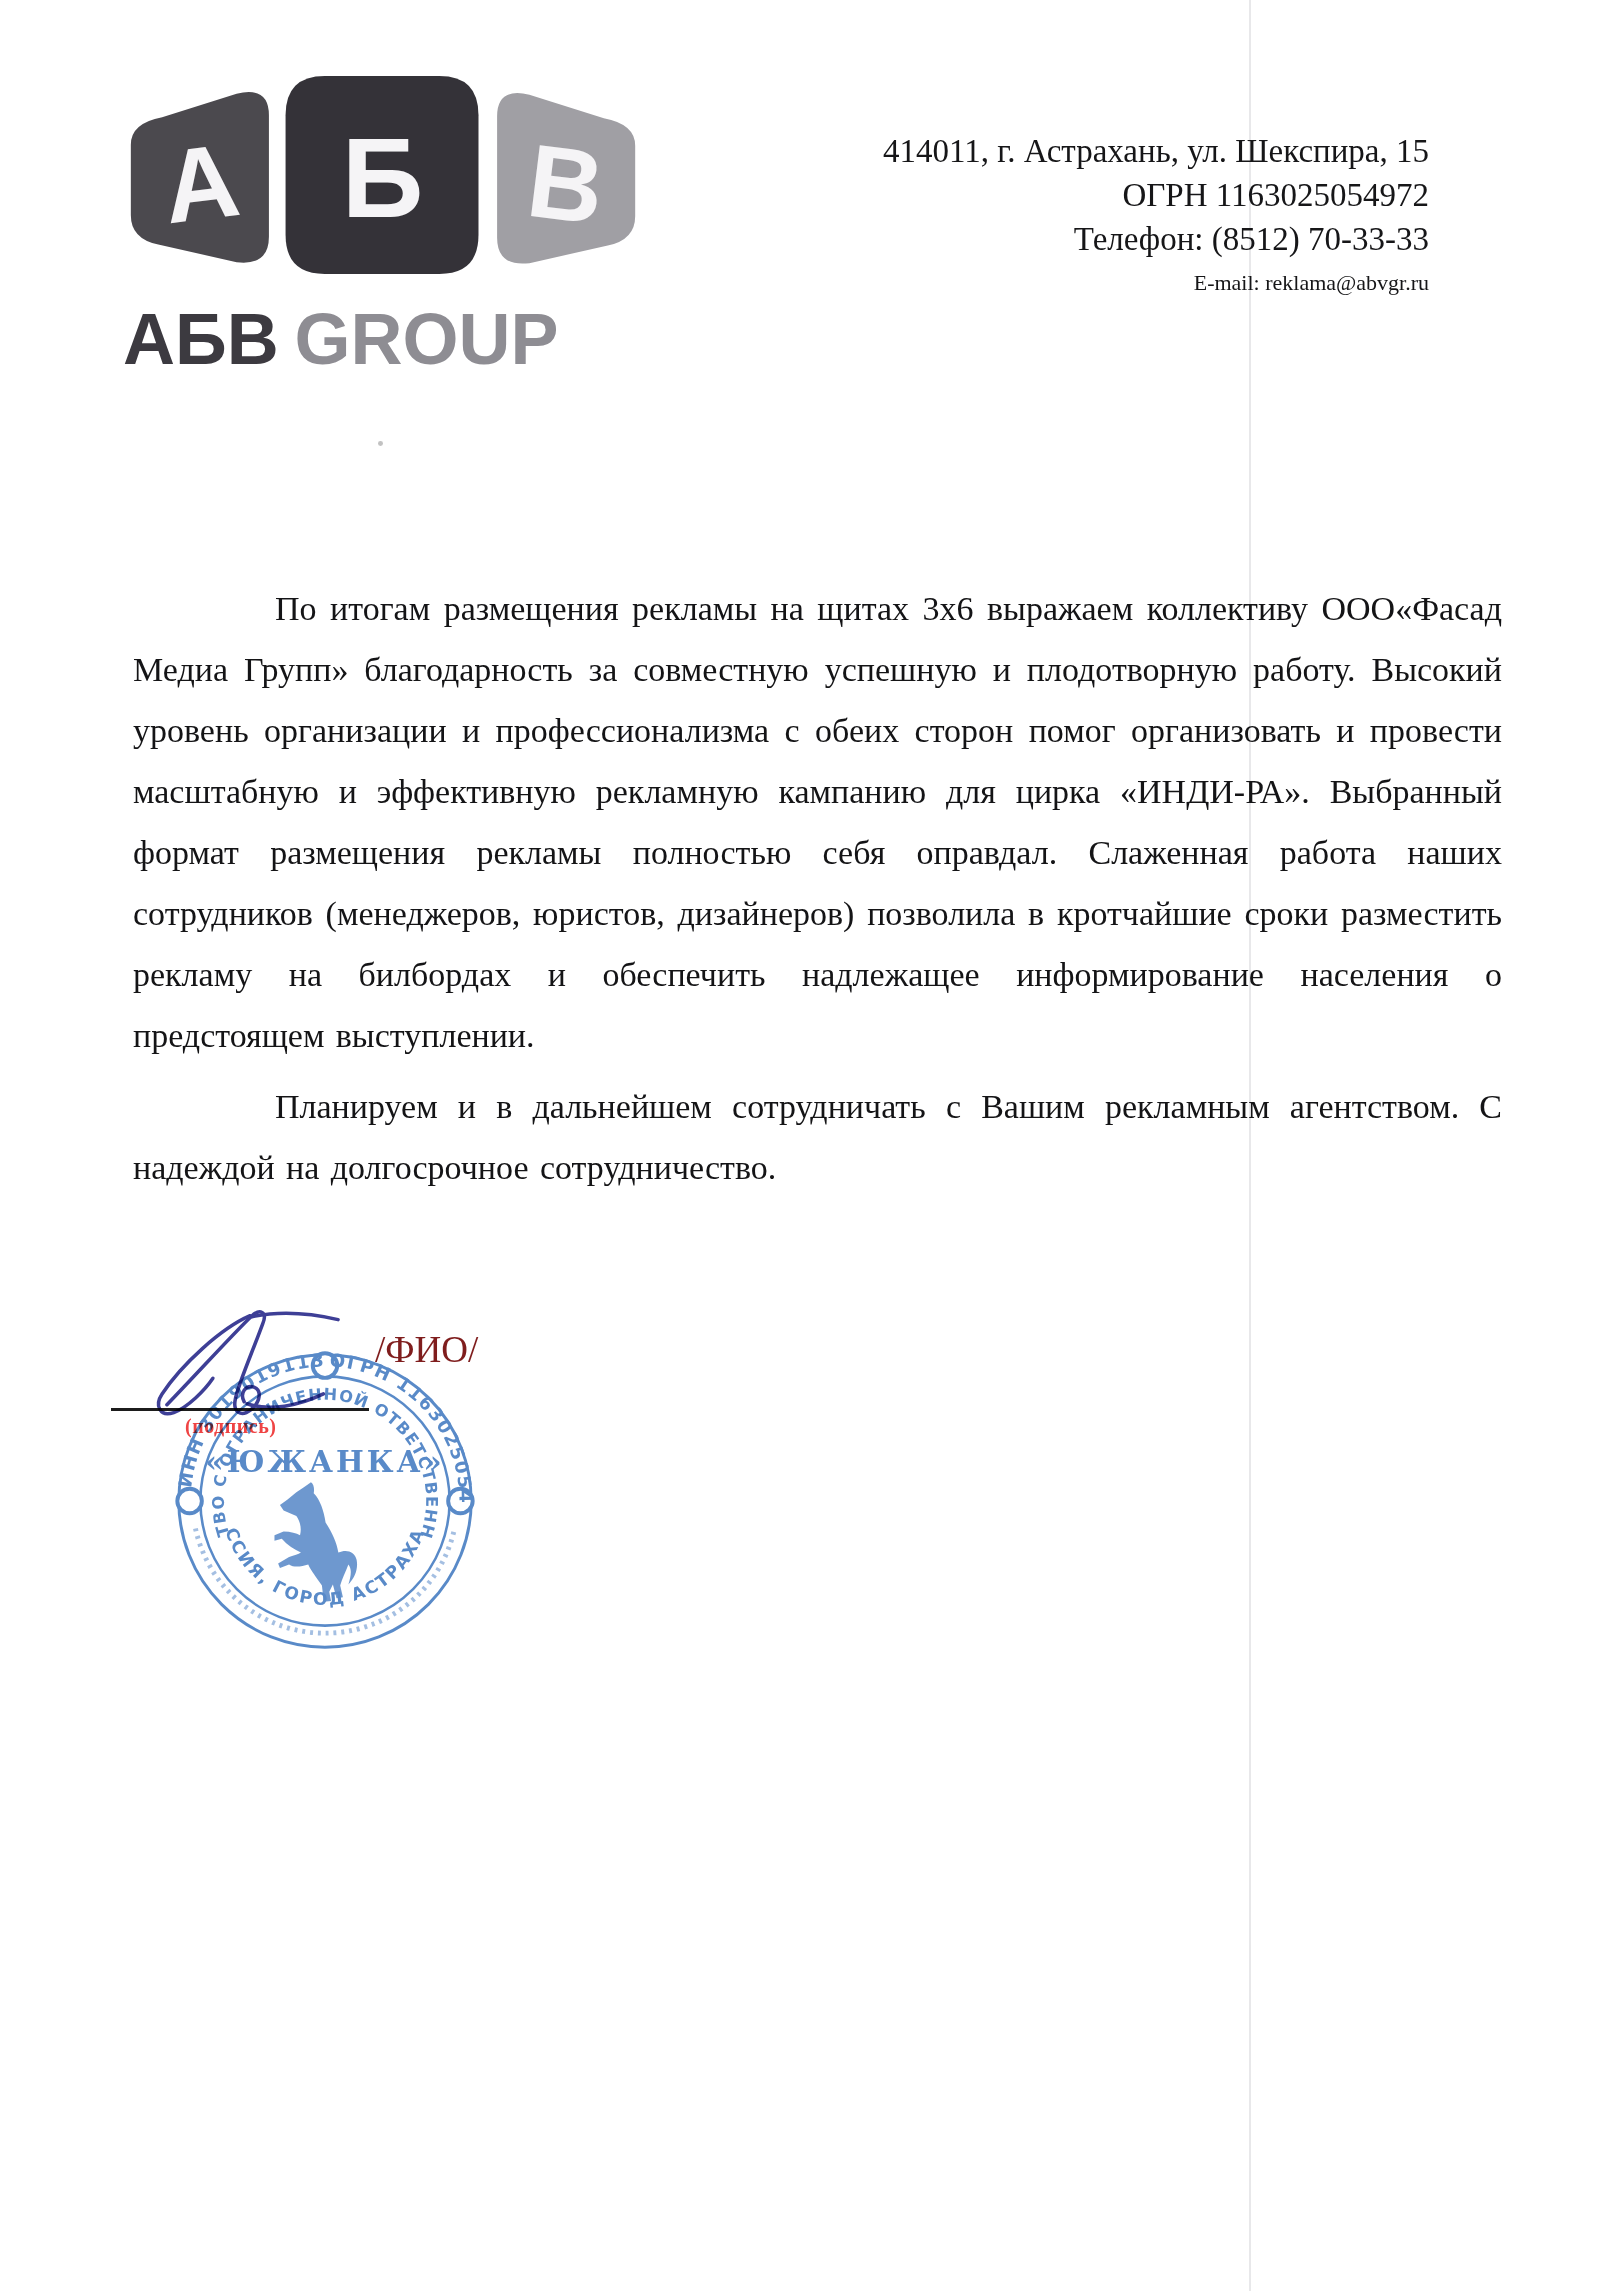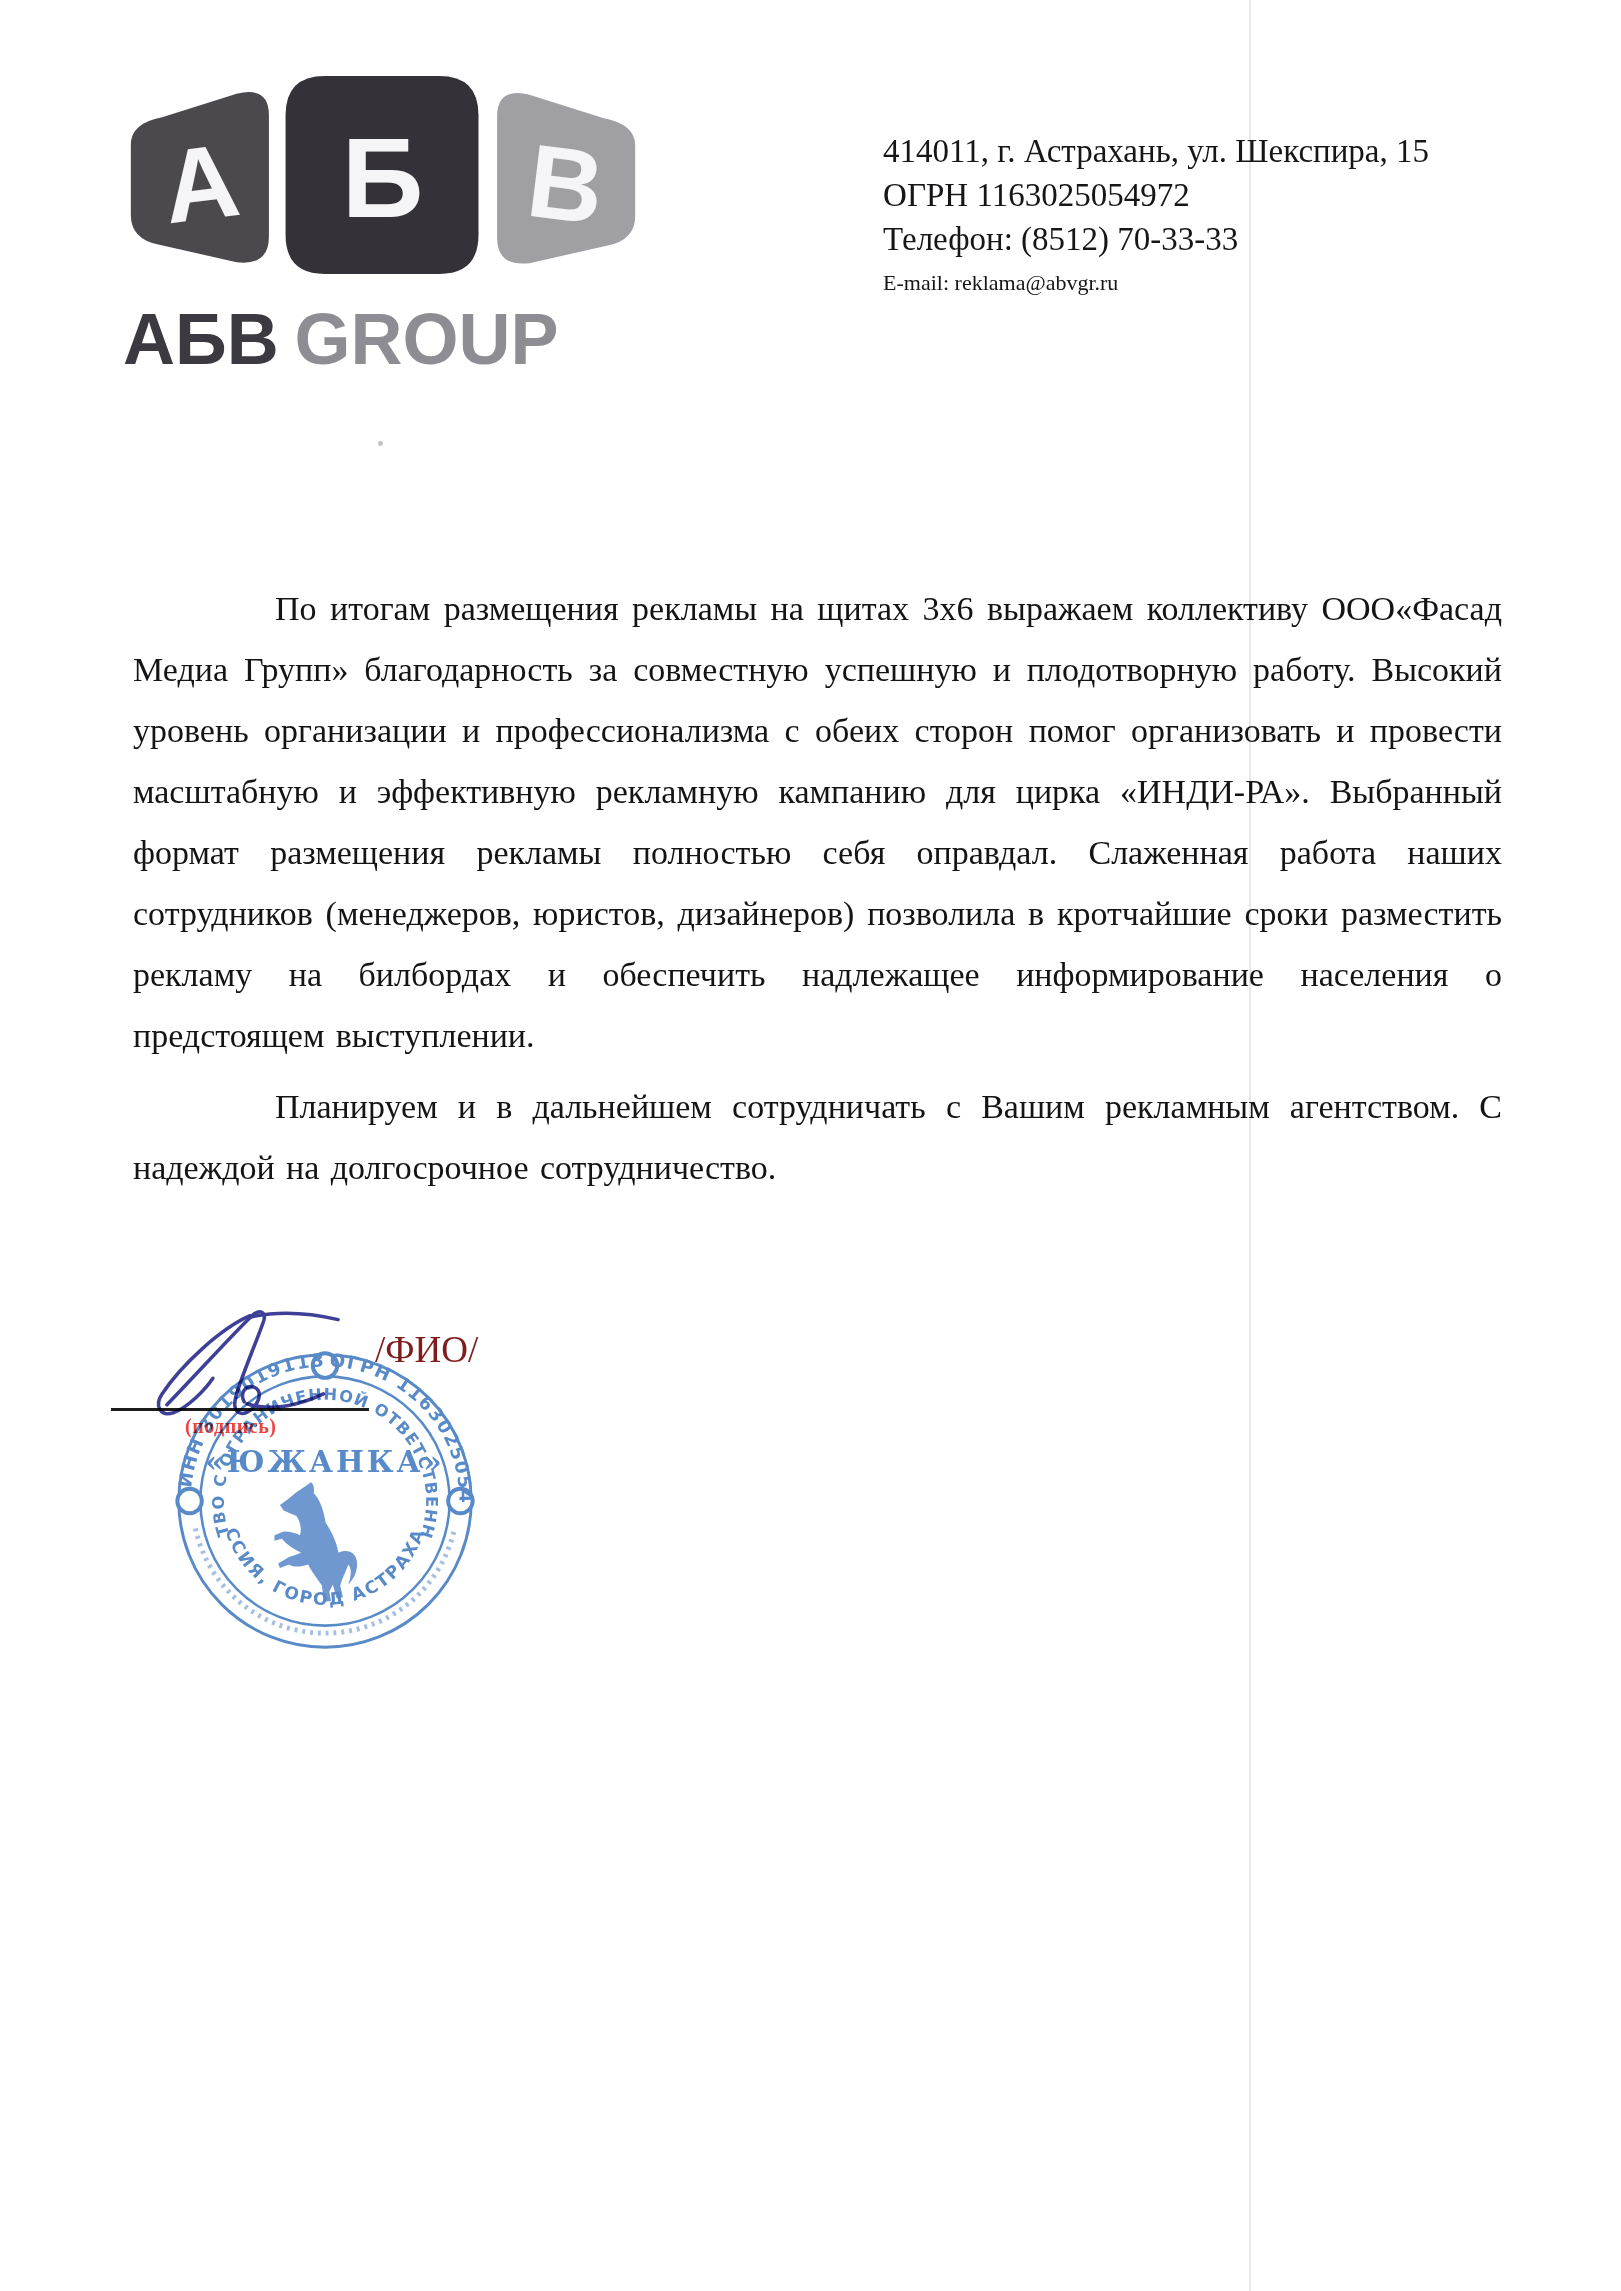--- a/index.html
+++ b/index.html
@@ -26,20 +26,21 @@
   .brand{
     position:absolute;left:123px;top:300px;width:588px;
     font-family:"Liberation Sans", sans-serif;
     font-weight:800;font-size:72px;line-height:78px;letter-spacing:0;
     white-space:nowrap;
   }
   .brand .dark{color:#3c3a40;}
   .brand .light{color:#8e8d93;margin-left:15.7px;}
   .contact{
     position:absolute;top:129px;right:192px;
+    text-align:right;
     font-size:33px;line-height:44px;
     color:#161618;
   }
   .contact .email{
     font-family:Liberation Serif, serif;
     font-size:22px;
   }
   
   .body-text{
     position:absolute;left:133px;top:578px;width:1369px;

